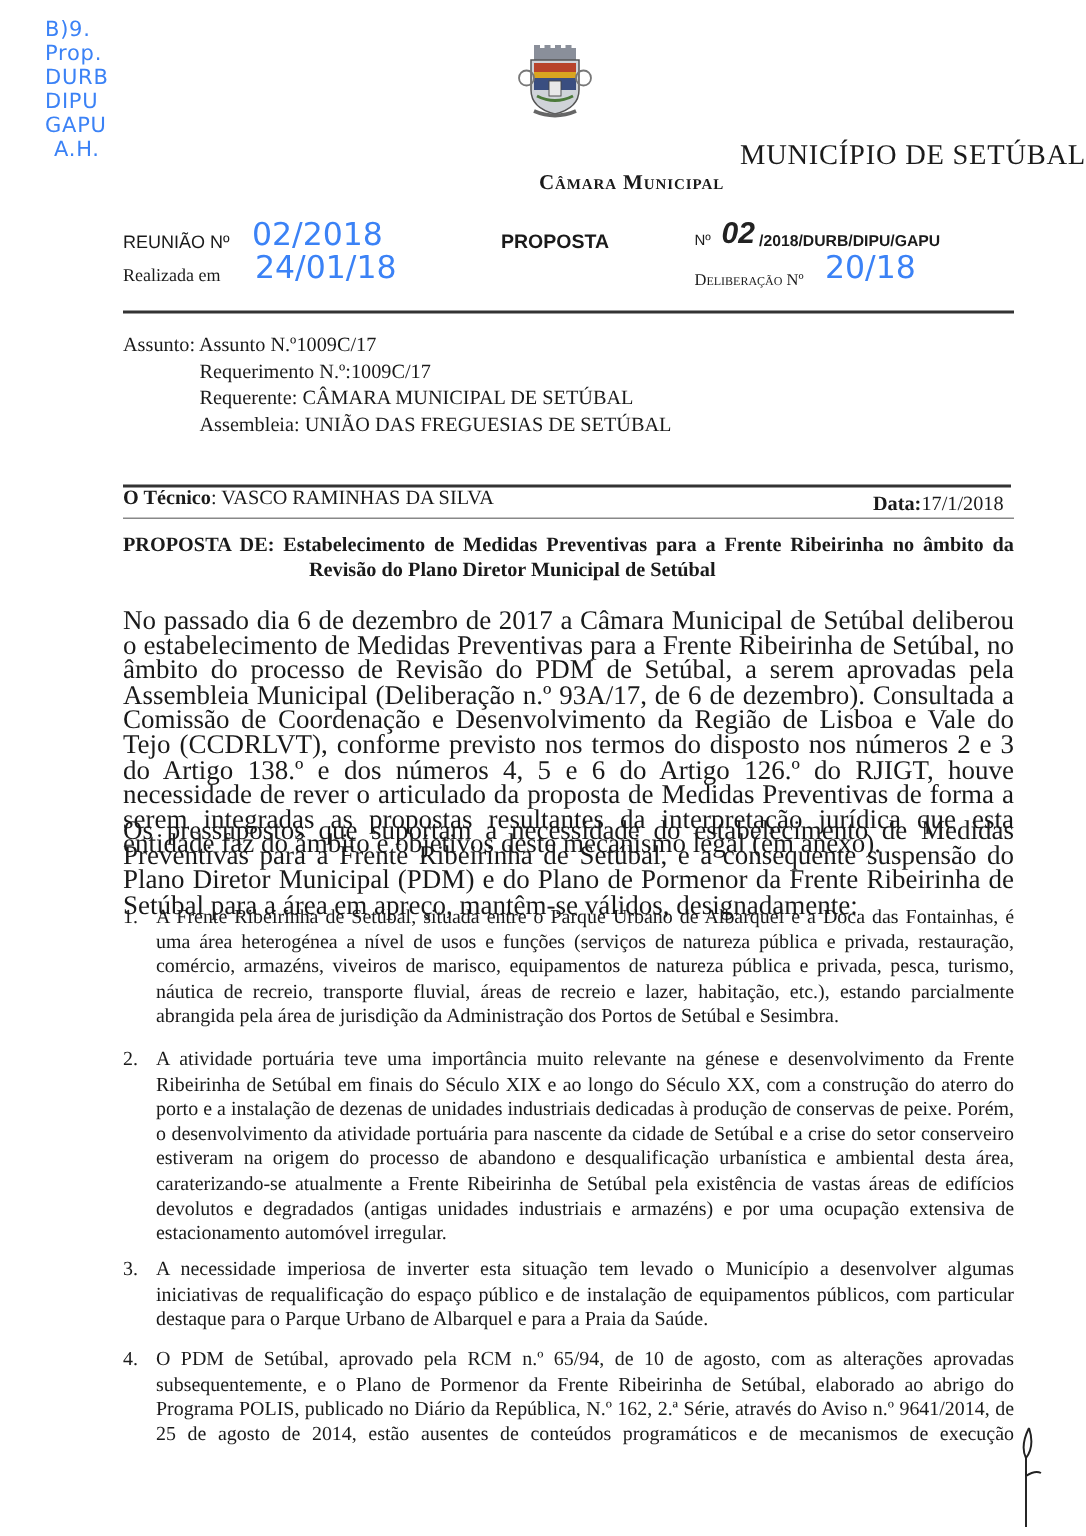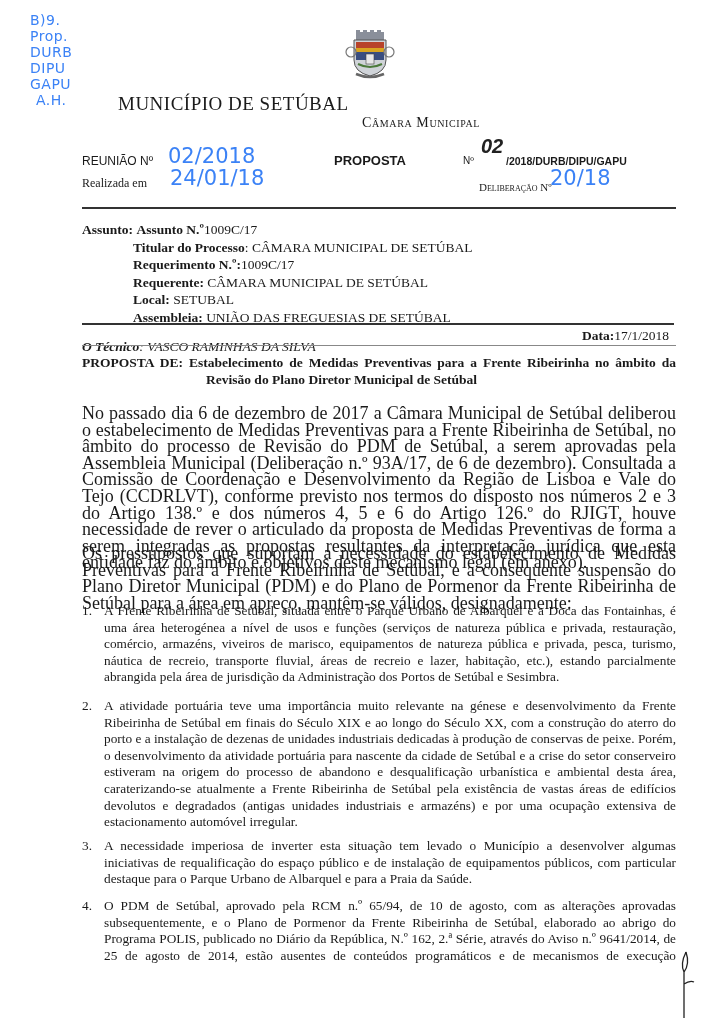--- a/index.html
+++ b/index.html
@@ -2,43 +2,43 @@
 <html><head>
 <meta charset="utf-8">
 <style>
   html, body { margin:0; padding:0; background:#ffffff; }
   body { width:724px; height:1024px; position:relative; overflow:hidden; font-family:"Liberation Serif", serif; color:#1a1a1a; }
   .abs { position:absolute; }
   .hand { font-family:"DejaVu Sans", sans-serif; color:#3b82f6; font-weight:normal; }
   .margin-note { left:30px; top:12px; width:70px; font-size:14px; line-height:16px; letter-spacing:0.5px; }
   .margin-note div { white-space:nowrap; }
   .crest { left:342px; top:30px; width:56px; height:50px; }
-  .title1 { left:0; width:724px; top:93px; text-align:left; font-size:19px; letter-spacing:0.5px; padding-left:118px; box-sizing:border-box; }
-  .title2 { left:0; width:724px; top:115px; text-align:center; font-size:14px; font-weight:normal; font-variant:small-caps; letter-spacing:0.6px; padding-left:118px; box-sizing:border-box; }
+  .title1 { left:0; width:724px; top:93px; text-align:right; font-size:19px; letter-spacing:0.5px; padding-left:118px; box-sizing:border-box; }
+  .title2 { left:0; width:724px; top:115px; text-align:center; font-size:14px; font-weight:bold; font-variant:small-caps; letter-spacing:0.6px; padding-left:118px; box-sizing:border-box; }
   .lbl-sans { font-family:"Liberation Sans", sans-serif; font-size:12px; }
   .reuniao-lbl { left:82px; top:154px; }
   .reuniao-val { left:168px; top:144px; font-size:21px; }
   .proposta-lbl { left:334px; top:153px; font-weight:bold; font-size:13px; }
   .numero-lbl { left:463px; top:155px; font-size:10px; }
-  .numero-val { left:481px; top:135px; font-family:"Liberation Sans", sans-serif; font-weight:bold; font-style:italic; font-size:20px; color:#222; }
+  .numero-val { left:481px; top:145px; font-family:"Liberation Sans", sans-serif; font-weight:bold; font-style:italic; font-size:20px; color:#222; }
   .numero-suf { left:506px; top:155px; font-family:"Liberation Sans", sans-serif; font-weight:bold; font-size:10.5px; }
   .realizada-lbl { left:82px; top:176px; font-size:12px; }
   .realizada-val { left:170px; top:166px; font-size:21px; }
-  .delib-lbl { left:479px; top:181px; font-size:11px; font-variant:small-caps; }
+  .delib-lbl { left:463px; top:181px; font-size:11px; font-variant:small-caps; }
   .delib-val { left:550px; top:166px; font-size:21px; }
   .rule { left:82px; height:2px; background:#333; }
   .rule1 { top:207px; width:594px; }
   .rule2 { top:323px; width:592px; }
   .rule3 { top:345px; width:594px; height:1px; background:#888; }
   .subj { font-size:13.5px; line-height:17.5px; }
-  .subj b { font-weight:bold; }
+  .subj b { font-weight:normal; }
   .assunto { left:82px; top:221px; }
   .subj-indent { left:133px; top:238.5px; }
   .subj-indent div { height:17.5px; }
-  .tecnico { left:82px; top:339px; font-size:13.5px;font-style:italic; }
+  .tecnico { left:82px; top:324px; font-size:13.5px; }
   .data { left:582px; top:328px; font-size:13.5px; }
   .proposta-de { left:82px; top:354px; width:594px; font-size:13.5px; font-weight:bold; line-height:17px; }
   .proposta-de .l2 { padding-left:124px; }
   .para { left:82px; width:594px; font-size:18px; line-height:16.6px; text-align:justify; }
   .p1 { top:405px; }
   .p2 { top:545px; }
   .list { left:82px; width:594px; font-size:13.3px; line-height:16.6px; }
   .li { position:absolute; left:0; width:594px; }
   .li .num { position:absolute; left:0; top:0; width:20px; }
   .li .txt { margin-left:22px; text-align:justify; }
@@ -92,24 +92,22 @@
 <div class="abs delib-lbl">Deliberação Nº</div>
 <div class="abs hand delib-val">20/18</div>
 
 <div class="abs rule rule1"></div>
 
 <div class="abs subj assunto">
   <b>Assunto:</b>
   <b>Assunto N.º</b><span>1009C/17</span>
 </div>
 <div class="abs subj subj-indent">
-  <div><b>Titular do Processo</b><span>: </span><span>CÂMARA MUNICIPAL DE SETÚBAL</span></div>
   <div><b>Requerimento N.º:</b><span>1009C/17</span></div>
   <div><b>Requerente:</b> <span>CÂMARA MUNICIPAL DE SETÚBAL</span></div>
-  <div><b>Local:</b> <span>SETUBAL</span></div>
   <div><b>Assembleia:</b> <span>UNIÃO DAS FREGUESIAS DE SETÚBAL</span></div>
 </div>
 
 <div class="abs rule rule2"></div>
 
 <div class="abs tecnico"><b>O Técnico</b><span>: VASCO RAMINHAS DA SILVA</span></div>
 <div class="abs data"><b>Data:</b><span>17/1/2018</span></div>
 
 <div class="abs rule rule3"></div>
 

